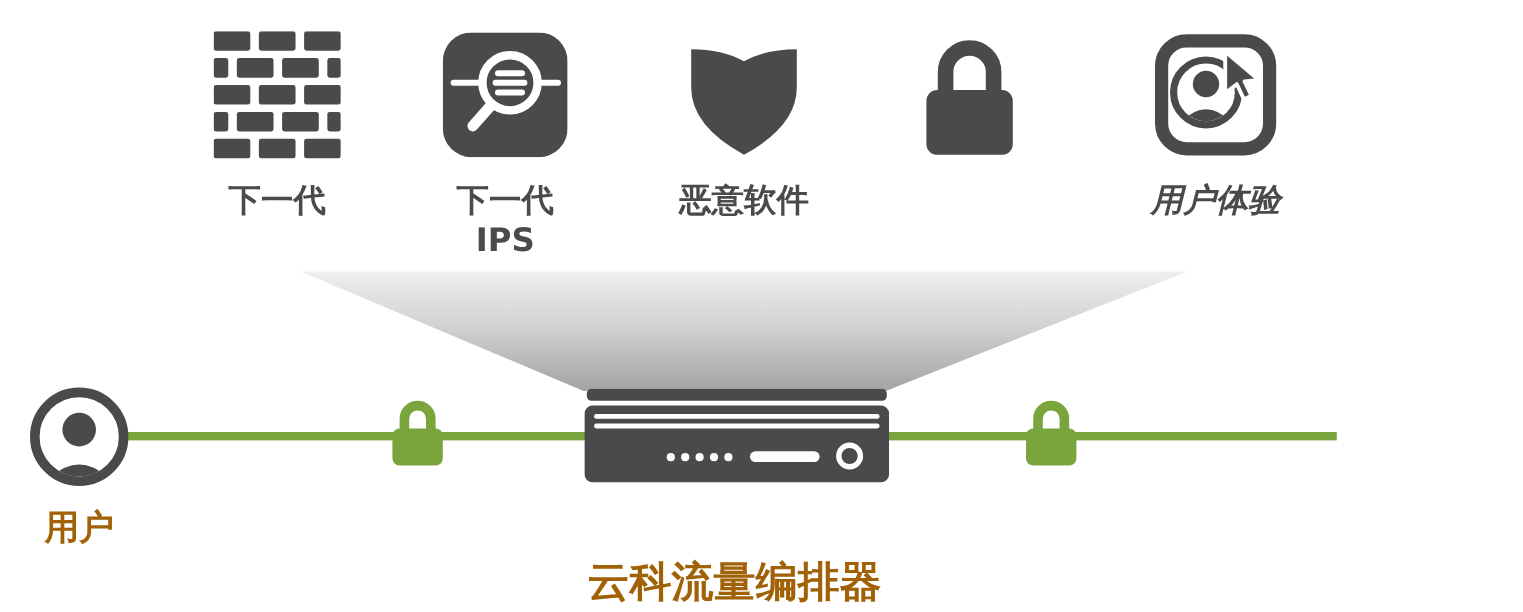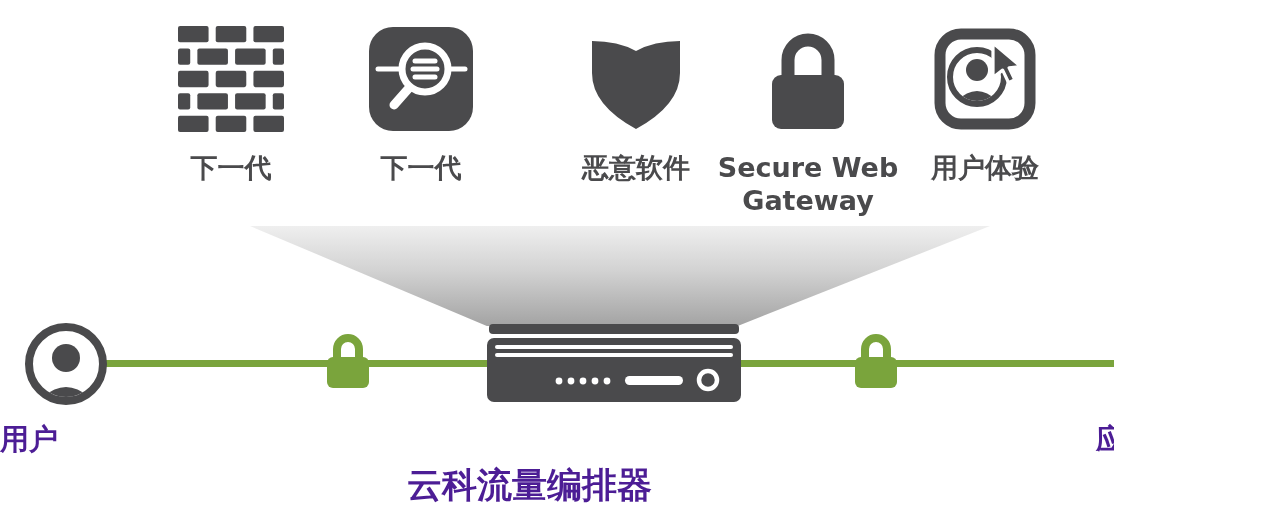--- a/index.html
+++ b/index.html
@@ -23,21 +23,21 @@
     left:250px;top:226px;width:740px;height:100px;
     background:linear-gradient(180deg,#efefef 0%,#d2d2d2 45%,#a3a3a3 100%);
     clip-path:polygon(0% 0%,100% 0%,65.9% 100%,32.0% 100%);
     z-index:1;
   }
   
   .green-line{left:58px;top:360px;width:1117px;height:7px;background:#7aa43c;z-index:2;}
   .flow-node{z-index:3;}
   
   .bottom-label{
-    position:absolute;font-weight:bold;color:#4c1d95;z-index:4;
+    position:absolute;text-align:center;font-weight:bold;color:#a16207;z-index:4;
   }
   .small-label{font-size:29px;}
   .big-label{font-size:35px;}
 </style>
 </head>
 <body>
 
 <div class="canvas">
 
   <div class="service" style="left:141px;width:180px;">
@@ -77,48 +77,45 @@
         <line x1="82" y1="42" x2="96" y2="42" stroke="#ffffff" stroke-width="5" stroke-linecap="round"></line>
         <circle cx="56" cy="42" r="23" fill="none" stroke="#ffffff" stroke-width="7"></circle>
         <line x1="46" y1="34" x2="66" y2="34" stroke="#ffffff" stroke-width="5" stroke-linecap="round"></line>
         <line x1="44" y1="42" x2="68" y2="42" stroke="#ffffff" stroke-width="5" stroke-linecap="round"></line>
         <line x1="46" y1="50" x2="66" y2="50" stroke="#ffffff" stroke-width="5" stroke-linecap="round"></line>
         <line x1="40" y1="61" x2="25" y2="78" stroke="#ffffff" stroke-width="9" stroke-linecap="round"></line>
       </svg>
     </div>
     <div class="label">
       <div>下一代</div>
+      <div>IPS</div>
     </div>
   </div>
 
-  <div class="service" style="left:546px;width:180px;">
+  <div class="service" style="left:530px;width:180px;">
     <div class="icon-wrap">
       <svg width="104" height="104" viewBox="0 0 104 104" aria-hidden="true">
         <path d="M8 14 Q 34 14 52 24 Q 70 14 96 14 L96 46 Q 96 78 52 102 Q 8 78 8 46 Z" fill="#4a4a4c"></path>
       </svg>
     </div>
     <div class="label">
       <div>恶意软件</div>
     </div>
   </div>
 
   <div class="service" style="left:705px;width:206px;">
     <div class="icon-wrap">
       <svg width="104" height="104" viewBox="0 0 104 104" aria-hidden="true">
         <path d="M32 52 V33 a20 20 0 0 1 40 0 V52" fill="none" stroke="#4a4a4c" stroke-width="13"></path>
         <rect x="16" y="48" width="72" height="54" rx="9" fill="#4a4a4c"></rect>
       </svg>
     </div>
-    <div class="label">
-      <div>Secure Web</div>
-      <div>Gateway</div>
-    </div>
   </div>
 
-  <div class="service" style="left:895px;width:180px;">
+  <div class="service" style="left:923px;width:180px;font-style:italic;">
     <div class="icon-wrap">
       <svg width="104" height="104" viewBox="0 0 104 104" aria-hidden="true">
         <defs>
             <clipPath id="uemclip">
               <circle cx="44" cy="50" r="24"></circle>
             </clipPath>
           </defs>
         <rect x="7" y="7" width="90" height="90" rx="21" fill="#ffffff" stroke="#4a4a4c" stroke-width="11"></rect>
         <circle cx="44" cy="50" r="27" fill="none" stroke="#4a4a4c" stroke-width="6"></circle>
         <circle cx="44" cy="43" r="11" fill="#4a4a4c"></circle>

